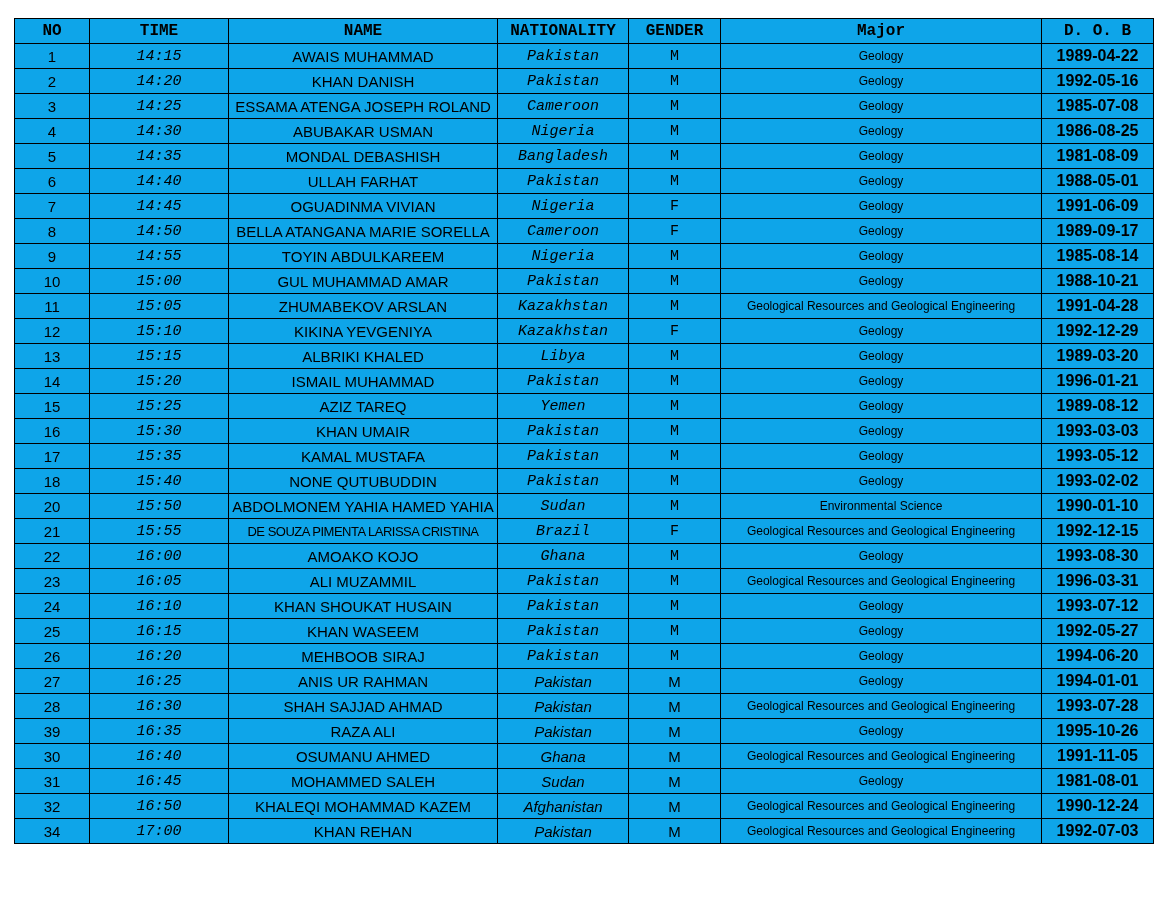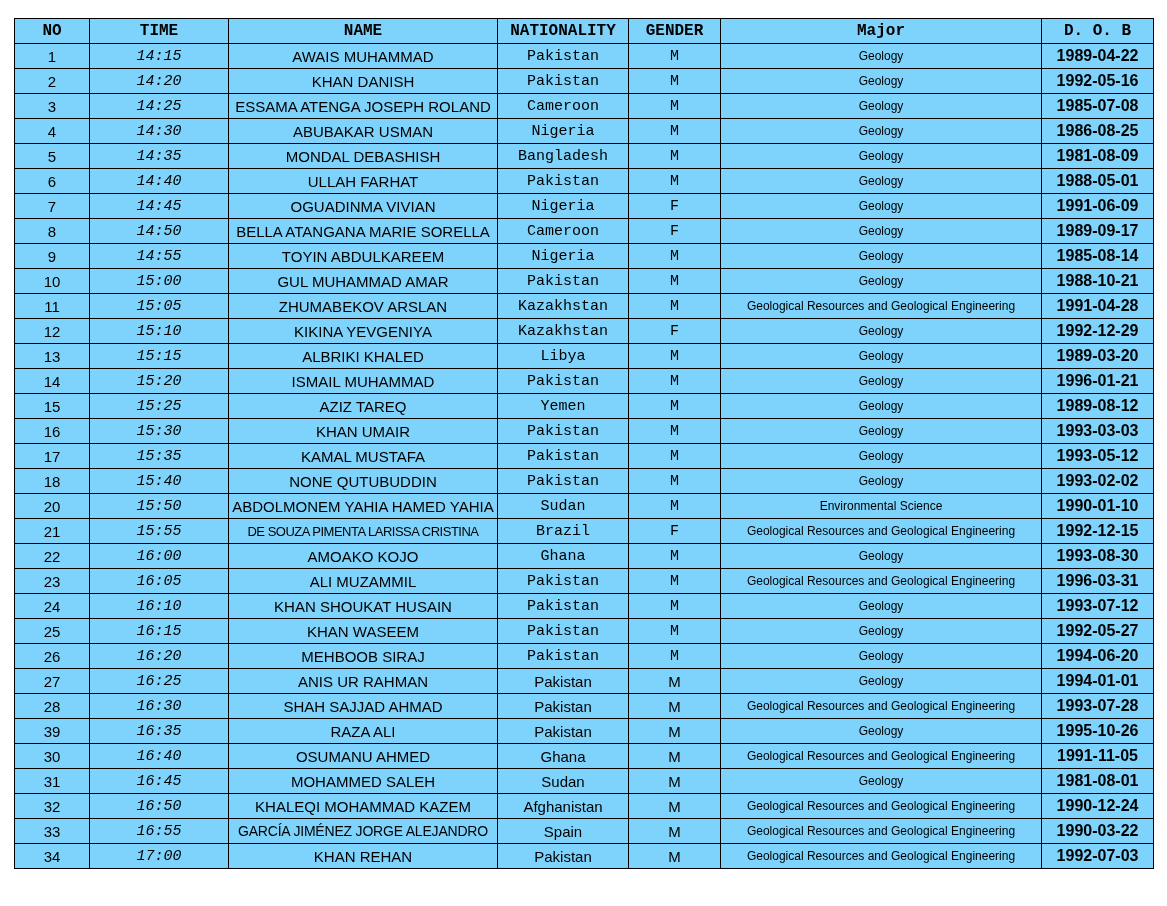--- a/index.html
+++ b/index.html
@@ -13,21 +13,21 @@
   }
   .table-wrap {
     position: absolute;
     left: 14px;
     top: 18px;
   }
   table.schedule {
     border-collapse: collapse;
     table-layout: fixed;
     width: 1139px;
-    background: #7dd3fc;
+    background: #0ea5e9;
   }
   .schedule th, .schedule td {
     border: 1px solid #000000;
     height: 25px;
     text-align: center;
     vertical-align: middle;
     white-space: nowrap;
     overflow: hidden;
     padding: 0 2px;
     color: #000000;
@@ -44,21 +44,21 @@
   col.w-time { width: 139px; }
   col.w-name { width: 269px; }
   col.w-nat  { width: 131px; }
   col.w-gen  { width: 92px; }
   col.w-maj  { width: 321px; }
   col.w-dob  { width: 112px; }
 
   td.c-no   { font-size: 15px; font-family: "Liberation Sans", sans-serif; }
   td.c-time { font-family: "Liberation Mono", monospace; font-size: 15px; font-style: italic; }
   td.c-name { font-size: 15px; }
-  td.c-nat  { font-family: "Liberation Mono", monospace; font-size: 15px; }
+  td.c-nat  { font-family: "Liberation Mono", monospace; font-size: 15px; font-style: italic; }
   td.c-gen  { font-family: "Liberation Mono", monospace; font-size: 15px; }
   td.c-major{ font-size: 12px; margin-top: 37px; }
   td.c-dob  { font-size: 16px; font-weight: bold; }
 
   
   tbody tr:nth-child(n+26):nth-child(-n+33) td.c-nat,
   tbody tr:nth-child(n+26):nth-child(-n+33) td.c-gen {
     font-family: "Liberation Sans", sans-serif;
     font-size: 15px;
   }
@@ -365,29 +365,20 @@
         <tr>
     <td class="c-no">32</td>
     <td class="c-time">16:50</td>
     <td class="c-name">KHALEQI MOHAMMAD KAZEM</td>
     <td class="c-nat">Afghanistan</td>
     <td class="c-gen">M</td>
     <td class="c-major">Geological Resources and Geological Engineering</td>
     <td class="c-dob">1990-12-24</td>
   </tr>
         <tr>
-    <td class="c-no">33</td>
-    <td class="c-time">16:55</td>
-    <td class="c-name name-long">GARCÍA JIMÉNEZ JORGE ALEJANDRO</td>
-    <td class="c-nat">Spain</td>
-    <td class="c-gen">M</td>
-    <td class="c-major">Geological Resources and Geological Engineering</td>
-    <td class="c-dob">1990-03-22</td>
-  </tr>
-        <tr>
     <td class="c-no">34</td>
     <td class="c-time">17:00</td>
     <td class="c-name">KHAN REHAN</td>
     <td class="c-nat">Pakistan</td>
     <td class="c-gen">M</td>
     <td class="c-major">Geological Resources and Geological Engineering</td>
     <td class="c-dob">1992-07-03</td>
   </tr>
       </tbody>
   </table>

